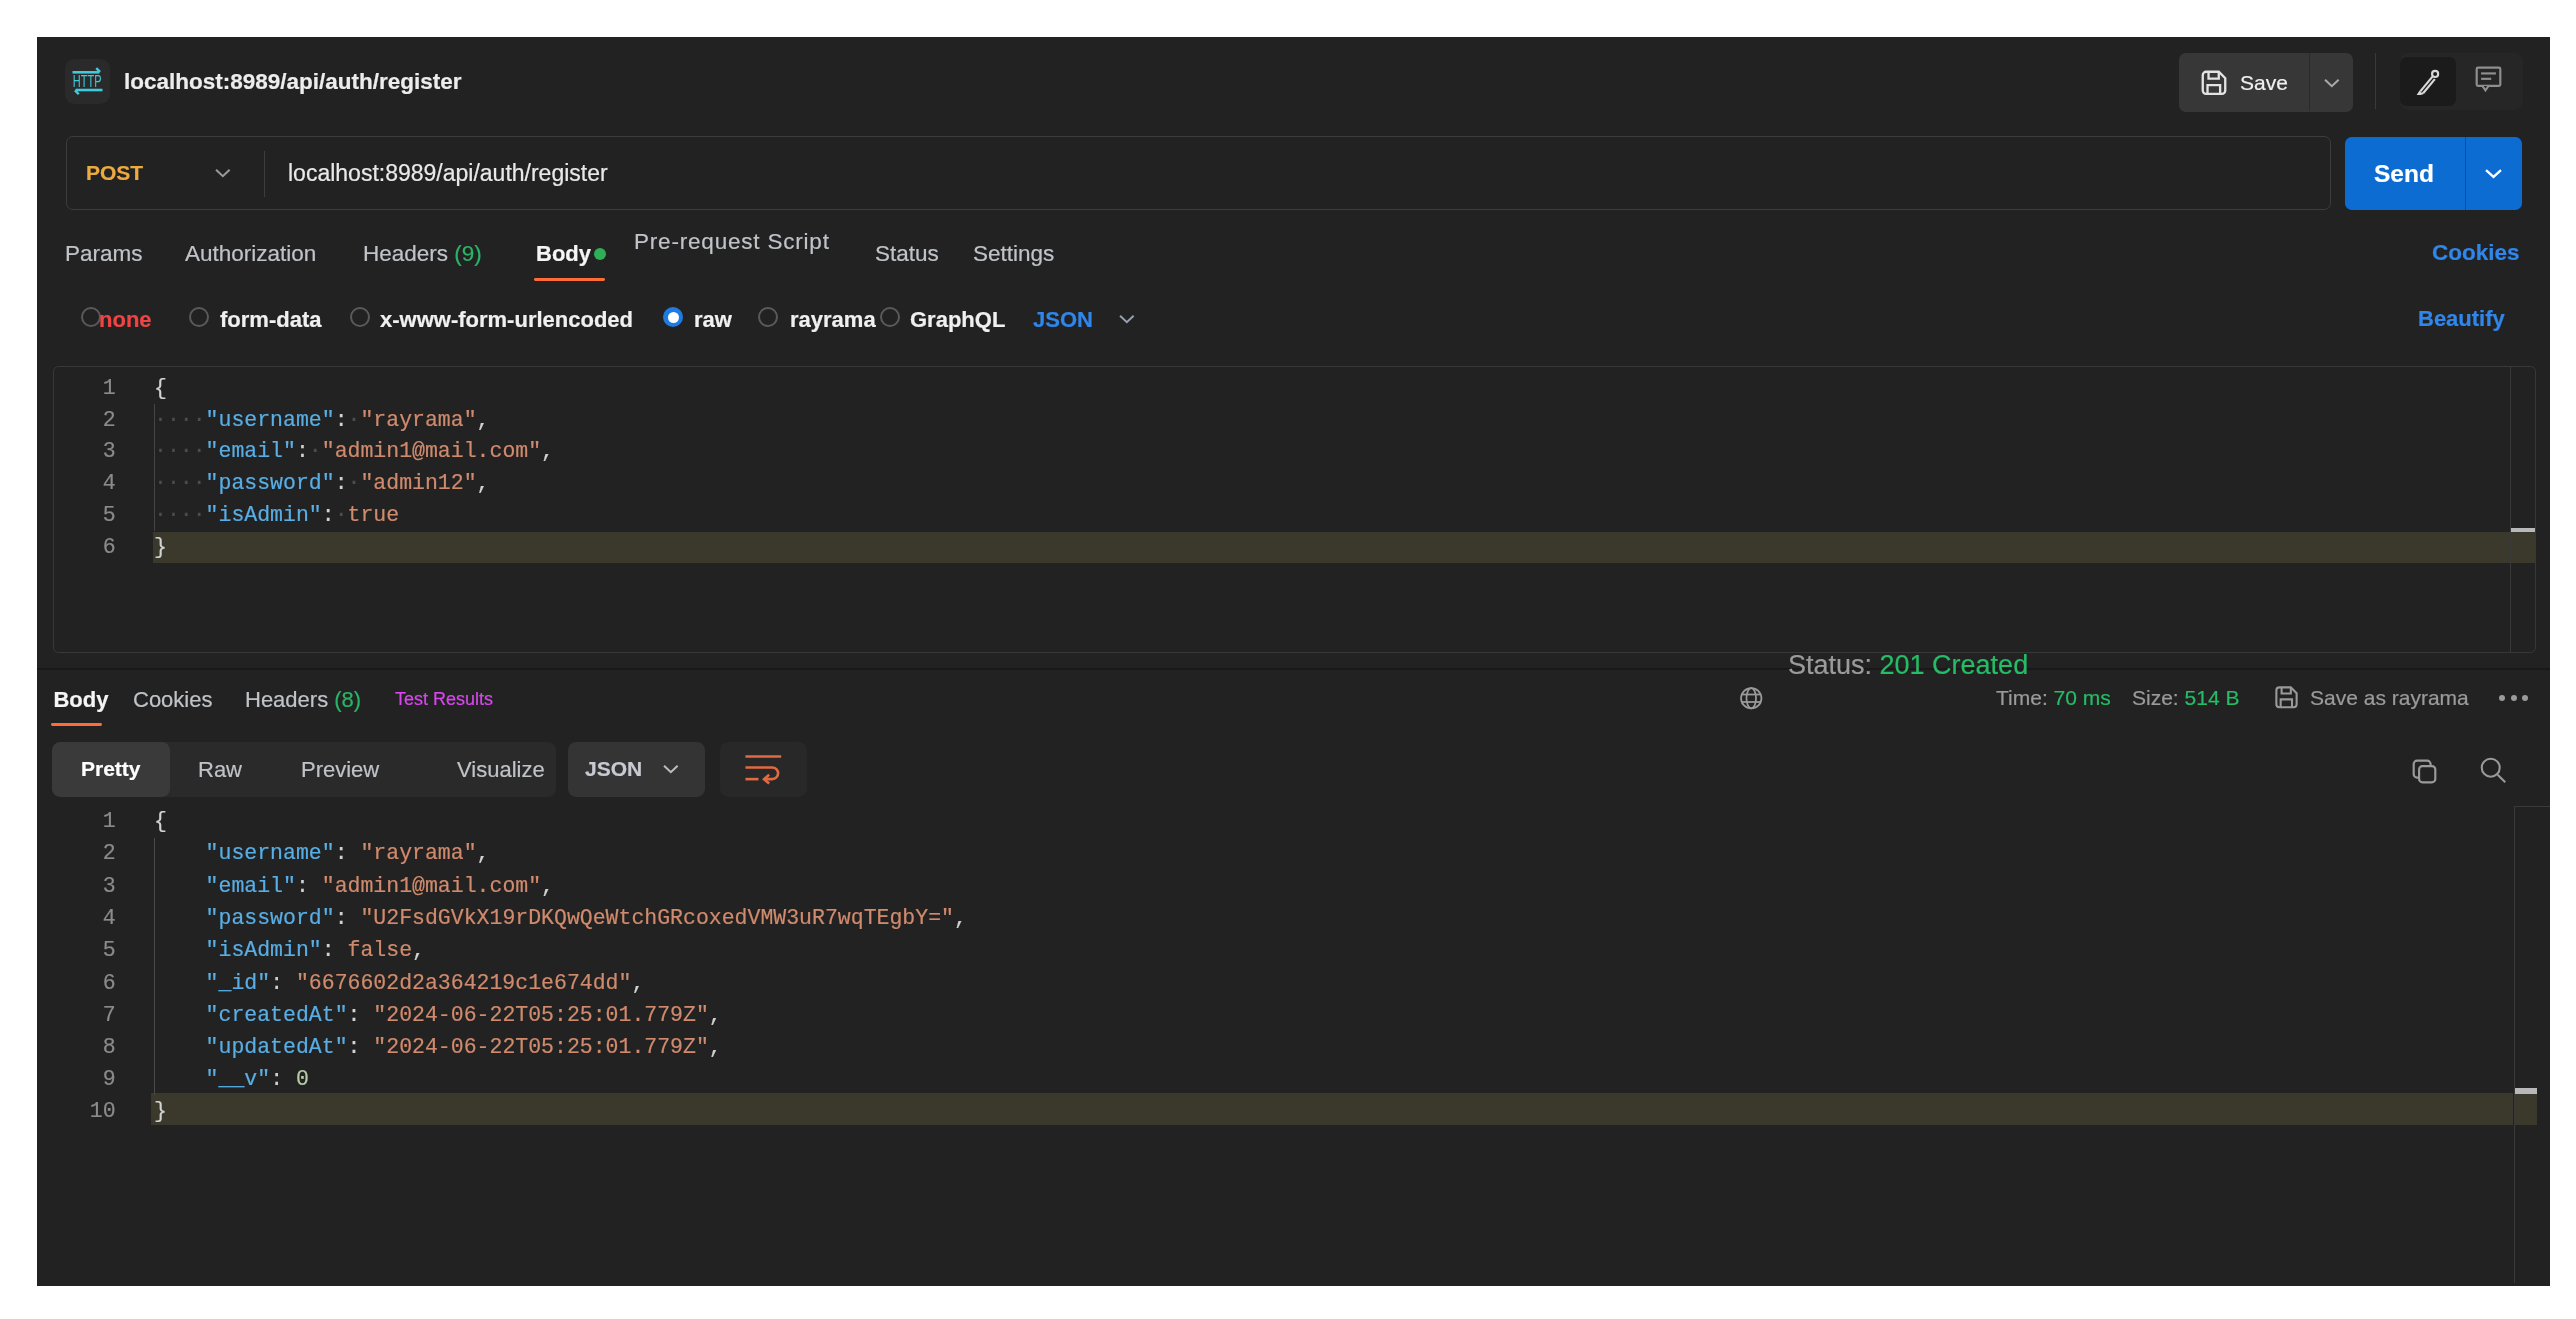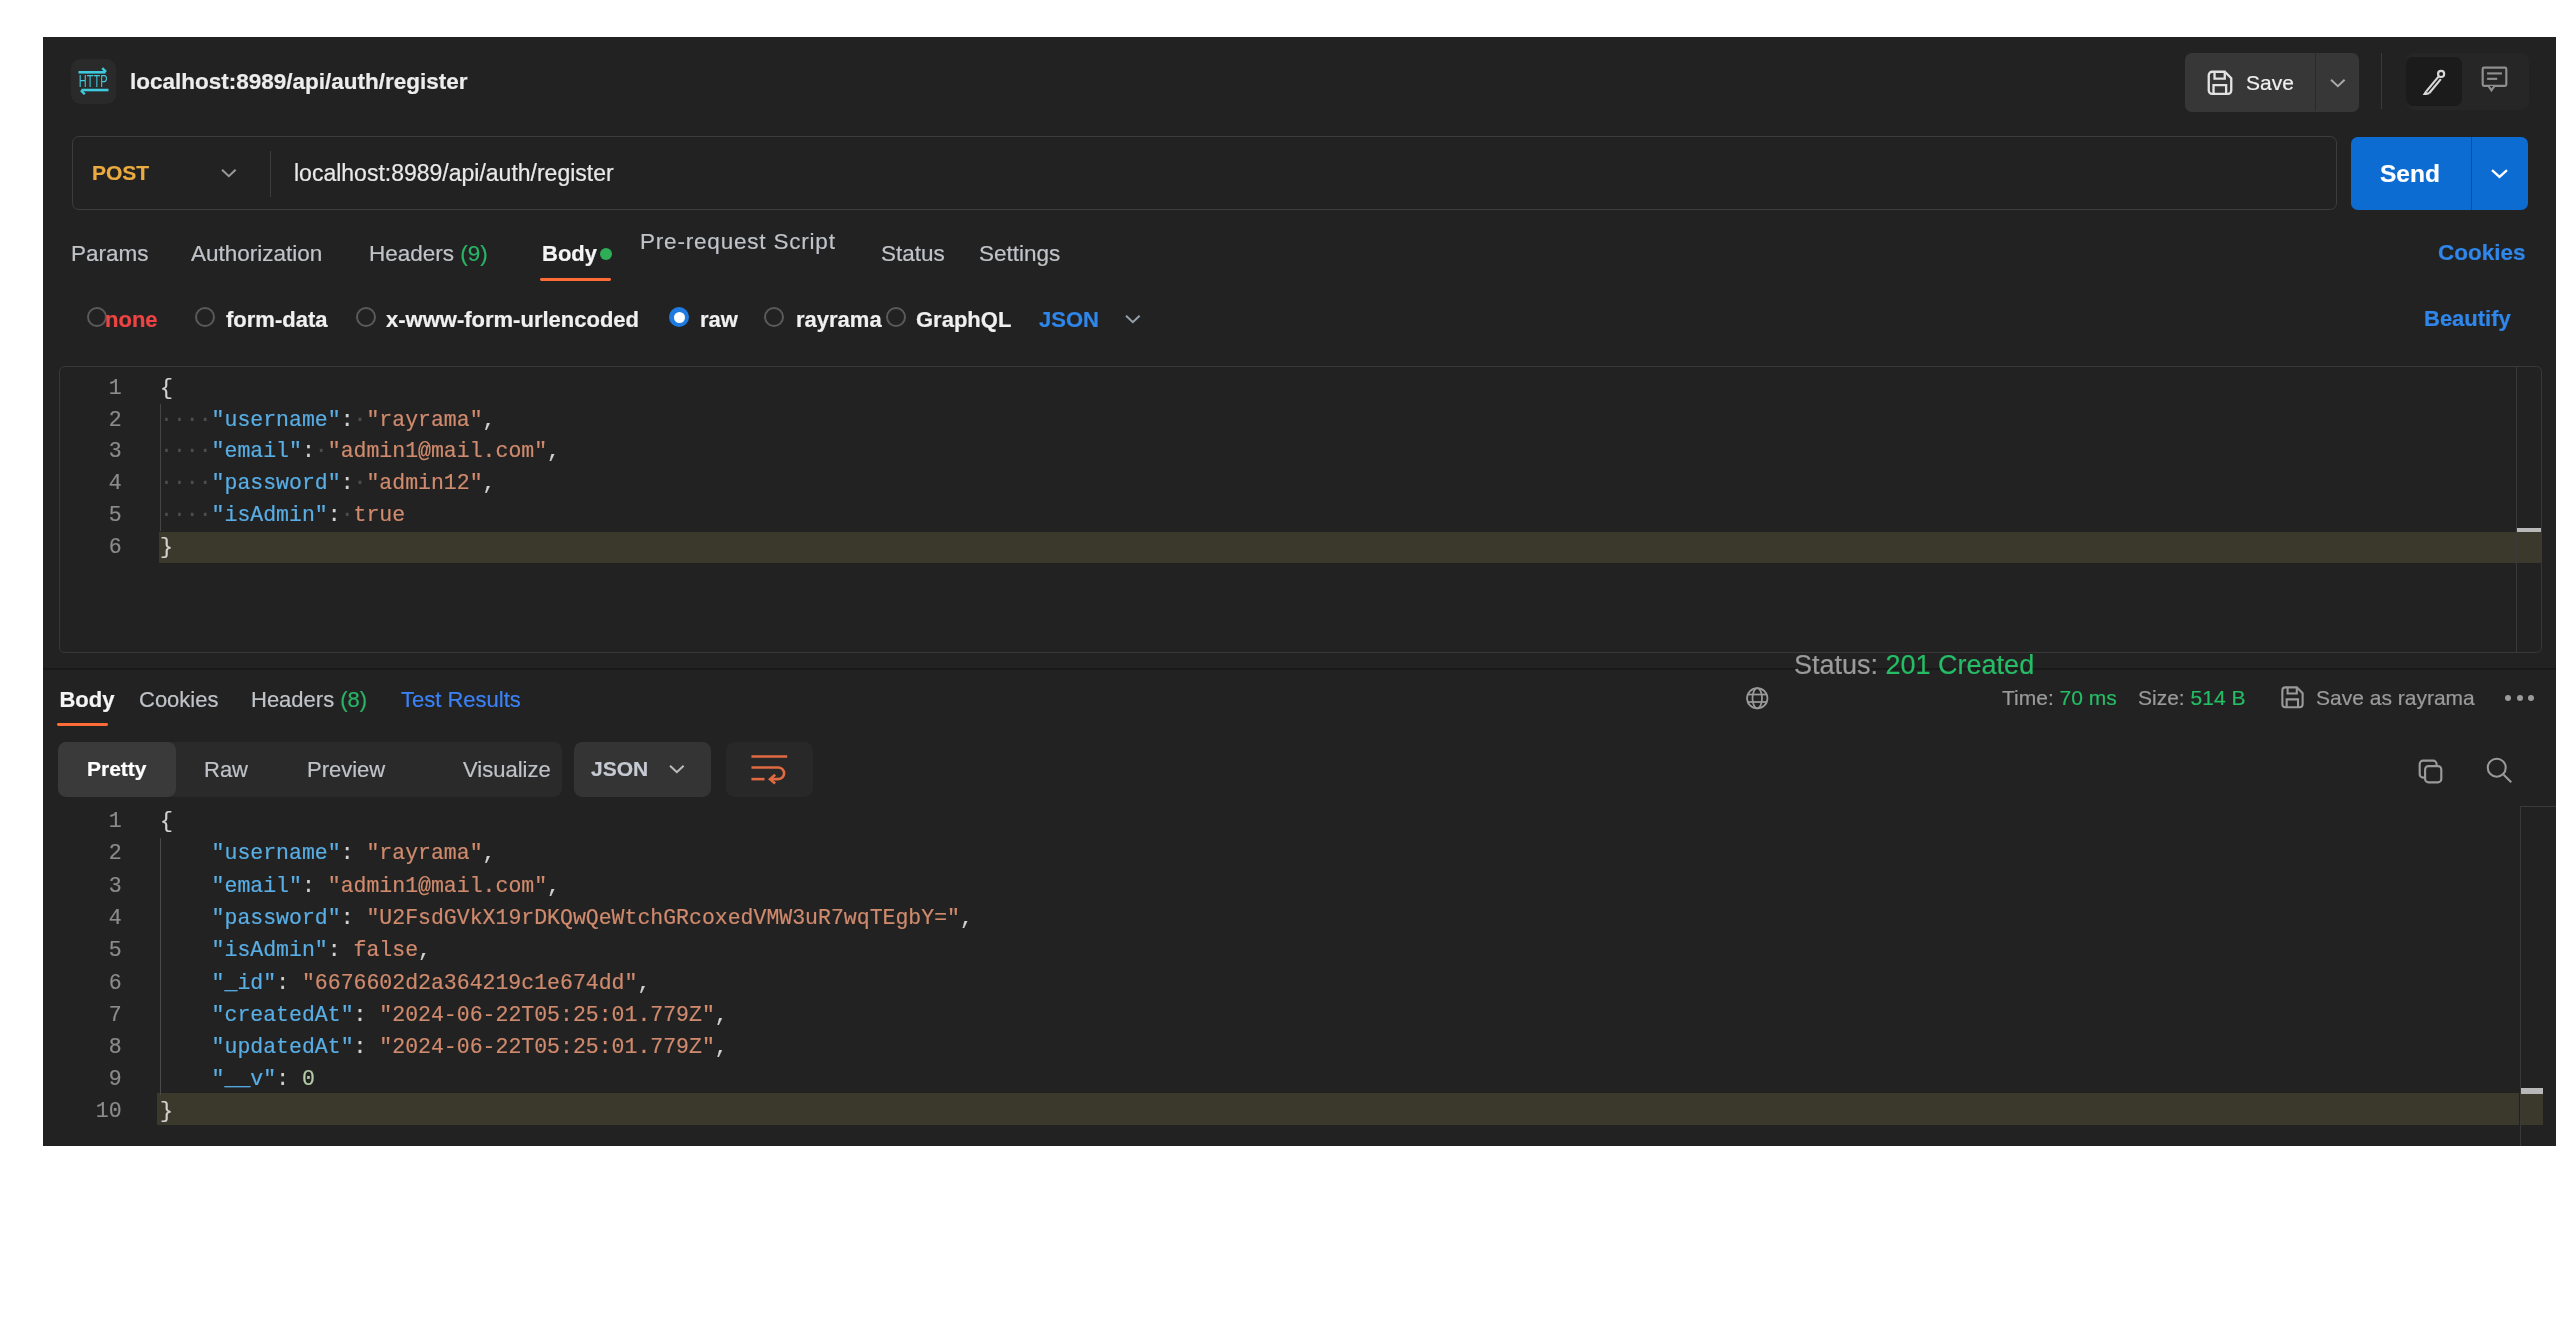--- a/index.html
+++ b/index.html
@@ -1,17 +1,17 @@
 <!DOCTYPE html>
 <html style="font-size:11px"><head>
 <meta charset="utf-8">
 <style>
   html,body{margin:0;padding:0;background:#ffffff;}
   body{width:2576px;height:1320px;position:relative;font-family:"Liberation Sans",sans-serif;}
-  .win{position:absolute;left:37px;top:37px;width:2513px;height:1109px;background:#222222;overflow:hidden;margin-left:6px;}
+  .win{position:absolute;left:37px;top:37px;width:2513px;height:1249px;background:#222222;overflow:hidden;}
   .t{position:absolute;white-space:pre;transform:translateY(-48%);-webkit-text-stroke:0.2px;}
   .b{font-weight:bold;}
   .mono{font-family:"Liberation Mono",monospace;font-size:21.5px;-webkit-text-stroke:0.2px;}
   .ln{position:absolute;left:13.6px;width:65px;text-align:right;color:#8b8b8b;transform:translateY(-48%);white-space:pre;}
   .cd{position:absolute;left:117px;transform:translateY(-48%);white-space:pre;}
   .k{color:#58aee5;}
   .s{color:#d08a6d;}
   .p{color:#d2d2d2;}
   .n{color:#b5cea8;}
   .d{color:#4d4d4d;}
@@ -123,21 +123,21 @@
       <div class="cd" style="top:478px;"><span class="d">····</span><span class="k">"isAdmin"</span><span class="p">:</span><span class="d">·</span><span class="s">true</span></div>
     <div class="ln" style="top:510px;">6</div>
       <div class="cd" style="top:510px;"><span class="p">}</span></div>
   </div>
 
   <div style="position:absolute;left:0;top:631px;width:100%;height:2px;background:#191919;"></div>
 
   <div class="t b" style="left:16.4px;top:662px;font-size:22px;color:#f5f5f5;">Body</div>
   <div class="t" style="left:96px;top:662px;font-size:22px;color:#c0c4c8;">Cookies</div>
   <div class="t" style="left:208px;top:662px;font-size:22px;color:#c0c4c8;">Headers <span style="color:#29b566;">(8)</span></div>
-  <div class="t" style="left:358px;top:662px;font-size:22px;color:#3b82f6;">Test Results</div>
+  <div class="t" style="left:358px;top:662px;font-size:18px;color:#d946ef;">Test Results</div>
   <div style="position:absolute;left:14.3px;top:686px;width:51px;height:3.4px;background:#ff6c37;border-radius:1.4px;"></div>
 
   <svg style="left:1702px;top:649px" width="24.5" height="24.5" viewBox="0 0 36 36" fill="none" stroke="#9a9a9a" stroke-width="2.6">
     <circle cx="18" cy="18" r="15"></circle>
     <ellipse cx="18" cy="18" rx="7" ry="15"></ellipse>
     <path d="M4 12.5 H32"></path>
     <path d="M4 23.5 H32"></path>
   </svg>
   <div class="t" style="left:1751px;top:628px;font-size:27px;color:#9b9b9b;">Status: <span style="color:#25bd66;">201 Created</span></div>
   <div class="t" style="left:1959px;top:661px;font-size:21px;color:#9b9b9b;">Time: <span style="color:#25bd66;">70 ms</span></div>

